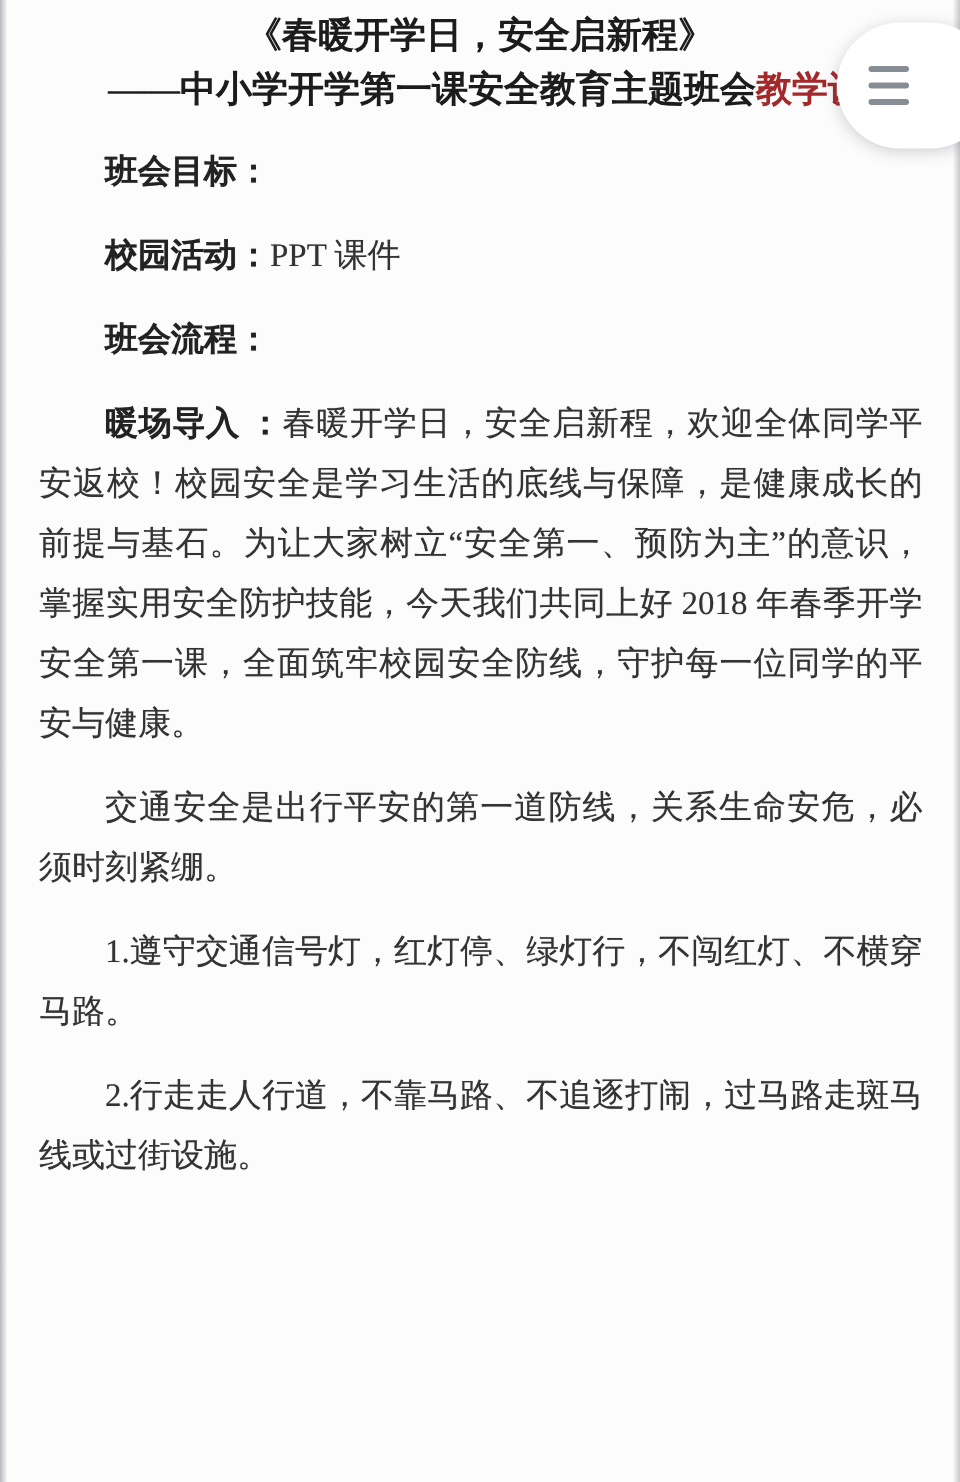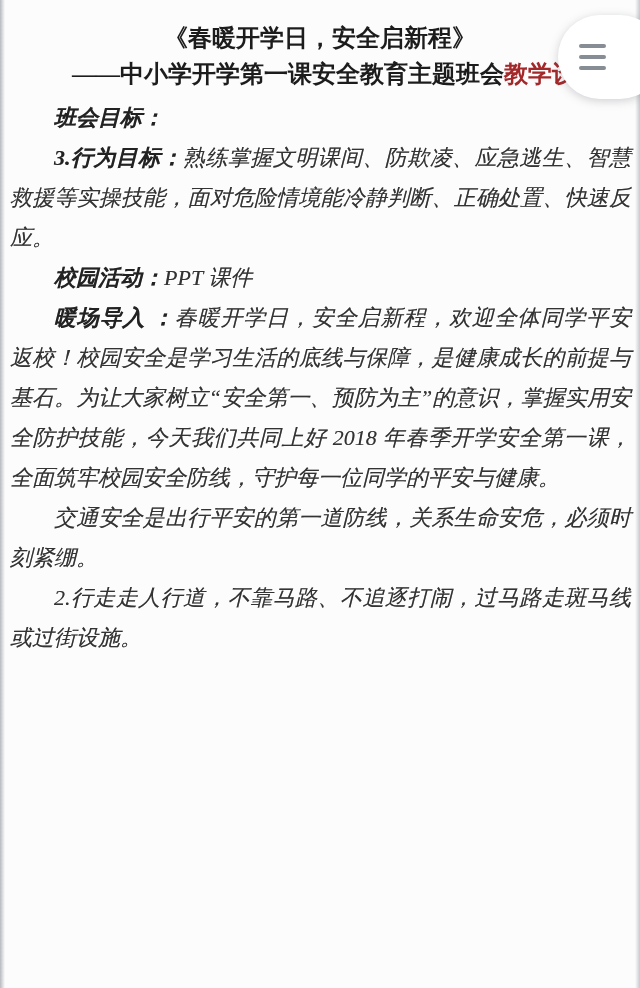--- a/index.html
+++ b/index.html
@@ -11,21 +11,21 @@
     overflow: hidden;
     font-family: "Liberation Serif", "DejaVu Serif", serif;
     color: #333;
   }
   .edge {
     position: absolute; top: 0; bottom: 0; width: 5px; z-index: 3;
   }
   .edge.left  { left: 0;  background: linear-gradient(to right, #b7babf, rgba(252,252,252,0)); }
   .edge.right { right: 0; background: linear-gradient(to left,  #c6c9cd, rgba(252,252,252,0)); }
 
-  .title-block { padding-top: 20px; }
+  .title-block { padding-top: 6px; }
   .title-line1 {
     text-align: center;
     font-size: 24px;
     font-weight: 700;
     color: #1c1c1c;
     line-height: 36px;
   }
   .title-line2 {
     text-align: center;
     font-size: 24px;
@@ -35,28 +35,27 @@
     transform: translateX(16px);
     white-space: nowrap;
   }
   .accent {  }
 
   .doc-body {
     margin-top: 6px;
     padding: 0 9px 0 10px;
   }
   .para {
-    margin: 0;
+    margin: 16px;
     font-size: 22px;
     line-height: 40px;
     text-align: justify;
     text-indent: 2em;
     color: #333;
     text-shadow: 0 0 0.5px rgba(60,60,60,0.5);
-    font-style: italic;
   }
   .para .bold { font-weight: 700; color: #222; }
 
   .menu-fab {
     position: absolute;
     top: 15px;
     right: -22px;
     width: 104px;
     height: 84px;
     border-radius: 42px;
@@ -92,24 +91,25 @@
 
   <header class="title-block">
     <div class="title-line1">《春暖开学日，安全启新程》</div>
     <div class="title-line2">
       <span>——中小学开学第一课安全教育主题班会</span><span class="accent" style="color: rgb(163, 40, 42);">教学设计</span>
     </div>
   </header>
 
   <main class="doc-body">
       <p class="para"><span class="bold">班会目标：</span></p>
-      <p class="para"><span class="bold">3.行为目标：</span><span>熟练掌握文明课间、防欺凌、应急逃生、智慧救援等实操技能，面对危险情境能冷静判断、正确处置、快速反应。</span></p>
       <p class="para"><span class="bold">校园活动：</span><span>PPT 课件</span></p>
+      <p class="para"><span class="bold">班会流程：</span></p>
       <p class="para"><span class="bold">暖场导入 ：</span><span>春暖开学日，安全启新程，欢迎全体同学平安返校！校园安全是学习生活的底线与保障，是健康成长的前提与基石。为让大家树立“安全第一、预防为主”的意识，掌握实用安全防护技能，今天我们共同上好 2018 年春季开学安全第一课，全面筑牢校园安全防线，守护每一位同学的平安与健康。</span></p>
       <p class="para"><span>交通安全是出行平安的第一道防线，关系生命安危，必须时刻紧绷。</span></p>
+      <p class="para"><span>1.遵守交通信号灯，红灯停、绿灯行，不闯红灯、不横穿马路。</span></p>
       <p class="para"><span>2.行走走人行道，不靠马路、不追逐打闹，过马路走斑马线或过街设施。</span></p>
     </main>
 
   <button class="menu-fab" type="button">
     <span class="hamburger">
       <i></i>
         <i></i>
         <i></i>
     </span>
   </button>

